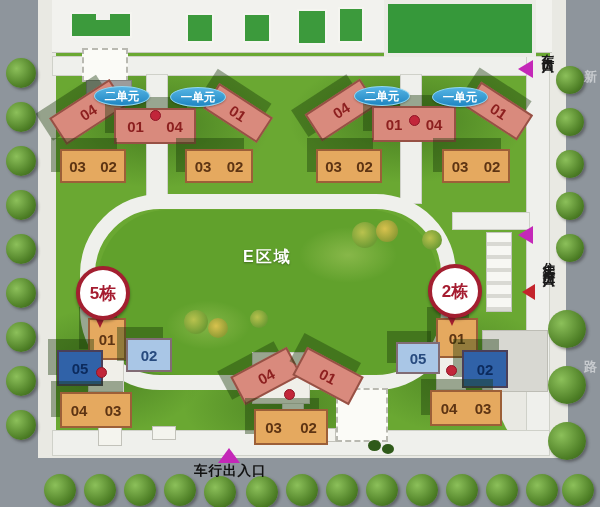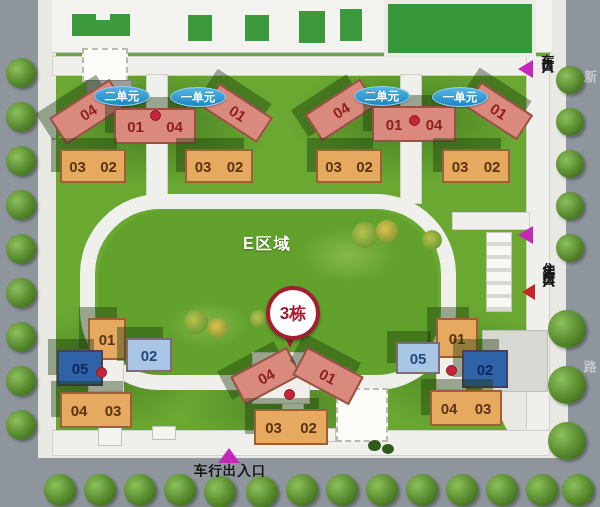--- a/index.html
+++ b/index.html
@@ -193,60 +193,66 @@
       <span>04</span>
     </div>
   <div class="blk salmon" style="left:296px;top:360px;width:64px;height:32px;transform:rotate(28deg);">
       <span>01</span>
     </div>
   <div class="blk orangeb two" style="left:254px;top:409px;width:74px;height:36px;">
       <span>03</span>
       <span>02</span>
     </div>
   <div class="rdot" style="left:284px;top:389px;"></div>
-  <div class="pin" style="left:266px;top:286px;">
+
+  <div class="lobby" style="left:88px;top:352px;width:36px;height:40px;"></div>
+  <div class="blk orangeb" style="left:88px;top:318px;width:38px;height:42px;">
+      <span>01</span>
+    </div>
+  <div class="blk lightb" style="left:126px;top:338px;width:46px;height:34px;">
+      <span>02</span>
+    </div>
+  <div class="blk darkb" style="left:57px;top:350px;width:46px;height:36px;">
+      <span>05</span>
+    </div>
+  <div class="blk orangeb two" style="left:60px;top:392px;width:72px;height:36px;">
+      <span>04</span>
+      <span>03</span>
+    </div>
+  <div class="rdot" style="left:96px;top:367px;"></div>
+  <div class="pin" style="left:76px;top:266px;">
     <div class="tail"></div>
     <div class="circ">
-        <span>3栋</span>
+        <span>5栋</span>
       </div>
   </div>
 
-  <div class="lobby" style="left:88px;top:352px;width:36px;height:40px;"></div>
-  <div class="blk orangeb" style="left:88px;top:318px;width:38px;height:42px;">
-      <span>01</span>
-    </div>
-  <div class="blk lightb" style="left:126px;top:338px;width:46px;height:34px;">
-      <span>02</span>
-    </div>
-  <div class="blk darkb" style="left:57px;top:350px;width:46px;height:36px;">
-      <span>05</span>
-    </div>
-  <div class="blk orangeb two" style="left:60px;top:392px;width:72px;height:36px;">
-      <span>04</span>
-      <span>03</span>
-    </div>
-  <div class="rdot" style="left:96px;top:367px;"></div>
-
   <div class="lobby" style="left:436px;top:350px;width:30px;height:40px;"></div>
   <div class="blk orangeb" style="left:436px;top:318px;width:42px;height:40px;">
       <span>01</span>
     </div>
   <div class="blk lightb" style="left:396px;top:342px;width:44px;height:32px;">
       <span>05</span>
     </div>
   <div class="blk darkb" style="left:462px;top:350px;width:46px;height:38px;">
       <span>02</span>
     </div>
   <div class="blk orangeb two" style="left:430px;top:390px;width:72px;height:36px;">
       <span>04</span>
       <span>03</span>
     </div>
   <div class="rdot" style="left:446px;top:365px;"></div>
-
-  <div class="arealbl" style="left:243px;top:234px;">E区域</div>
+  <div class="pin" style="left:428px;top:264px;">
+    <div class="tail"></div>
+    <div class="circ">
+        <span>2栋</span>
+      </div>
+  </div>
+
+  <div class="arealbl" style="left:243px;top:247px;">E区域</div>
 
   <div class="vlabel" style="left:539px;top:44px;">车行出入口</div>
   <div class="arrL" style="left:518px;top:60px;"></div>
   <div class="arrL" style="left:518px;top:226px;"></div>
   <div class="vlabel" style="left:540px;top:252px;">住宅人行主出入口</div>
   <div class="arrLred" style="left:522px;top:284px;"></div>
   <div class="hlabel" style="left:194px;top:462px;">车行出入口</div>
   <div class="arrUp" style="left:218px;top:448px;"></div>
 
   <div class="street" style="left:584px;top:68px;">新</div>

